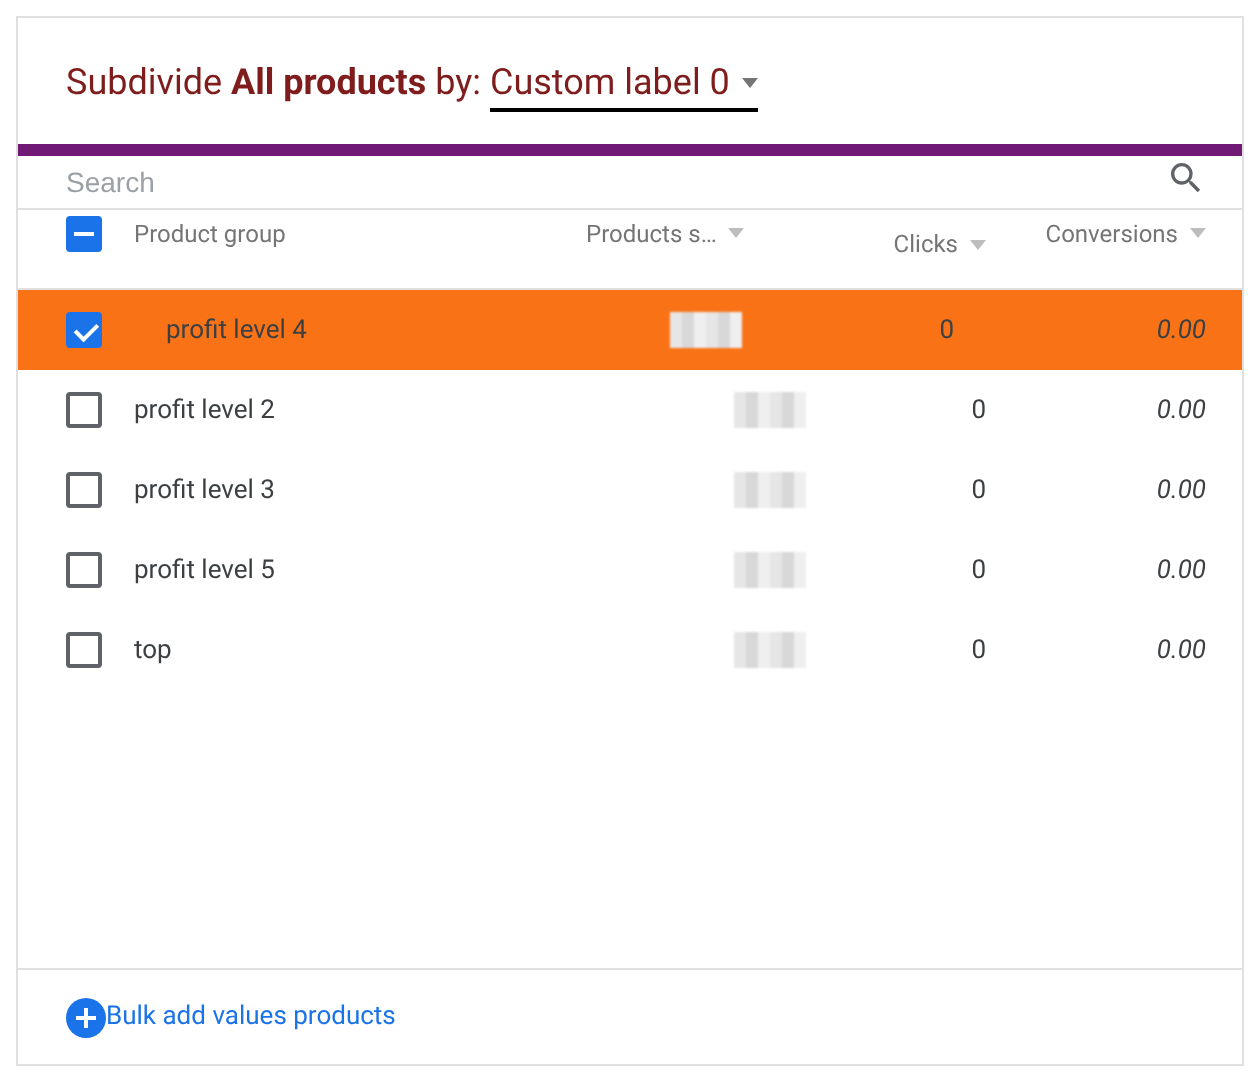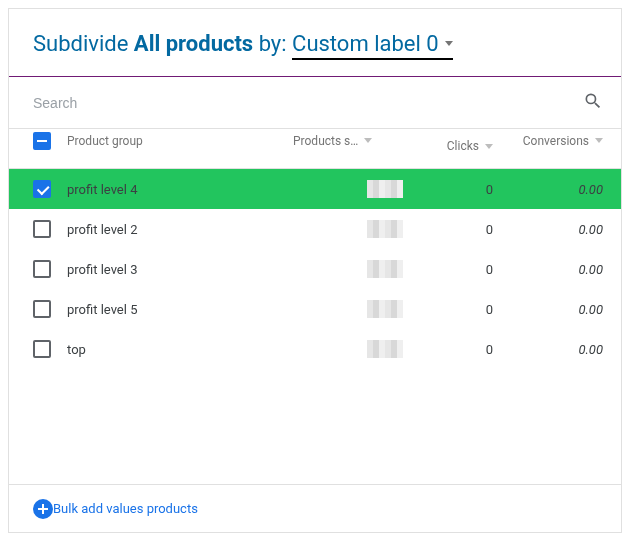--- a/index.html
+++ b/index.html
@@ -14,45 +14,45 @@
   .panel {
     border: 1px solid #e0e0e0;
     margin: 8px;
     height: 525px;
     display: flex;
     flex-direction: column;
     background: #fff;
   }
   .header {
     padding: 22px 24px 16px 24px;
-    font-size: 22px;
-    color: #0369a1;
+    font-size: 18px;
+    color: #7f1d1d;
   }
   .header .strong { font-weight: 700; }
   .dropdown-wrap {
     display: inline-flex;
     align-items: center;
     border-bottom: 2px solid #000000;
     padding-bottom: 2px;
     cursor: pointer;
   }
   .dropdown-wrap .caret {
     margin-left: 6px;
     width:0; height:0;
     border-left:4px solid transparent;
     border-right:4px solid transparent;
     border-top:5px solid #757575;
   }
   .search-row {
     display:flex;
     align-items:center;
-    border-top:1px solid #701a75;
+    border-top:6px solid #701a75;
     border-bottom:1px solid #e0e0e0;
     padding: 0 18px 0 24px;
-    height: 53px;
+    height: 33px;
   }
   .search-input {
     flex:1;
     border:none;
     outline:none;
     font-size:14px;
     color:#5f6368;
   }
   .search-input::placeholder { color:#9aa0a6; }
   .search-icon svg { width:20px; height:20px; fill:#5f6368; }
@@ -111,21 +111,21 @@
 
   .rows { flex:1; overflow:auto; }
   .row {
     display:flex;
     align-items:center;
     height:40px;
     padding: 0 18px 0 24px;
     font-size:13px;
     color:#3c4043;
   }
-  .row.selected { background:#22c55e; }
+  .row.selected { background:#f97316;gap:16px; }
   .row .name { flex:1; }
   .row .blur {
     width:36px; height:18px;
     background: repeating-linear-gradient(90deg,#e6e6e6 0 6px,#d8d8d8 6px 12px,#efefef 12px 18px);
     filter: blur(0.6px);
     margin-left:auto;
   }
   .row .clicks { width:90px; text-align:right; }
   .row .conv { width:110px; text-align:right;font-style:italic; }
   .row .prod { width:110px; display:flex; justify-content:flex-end; }

